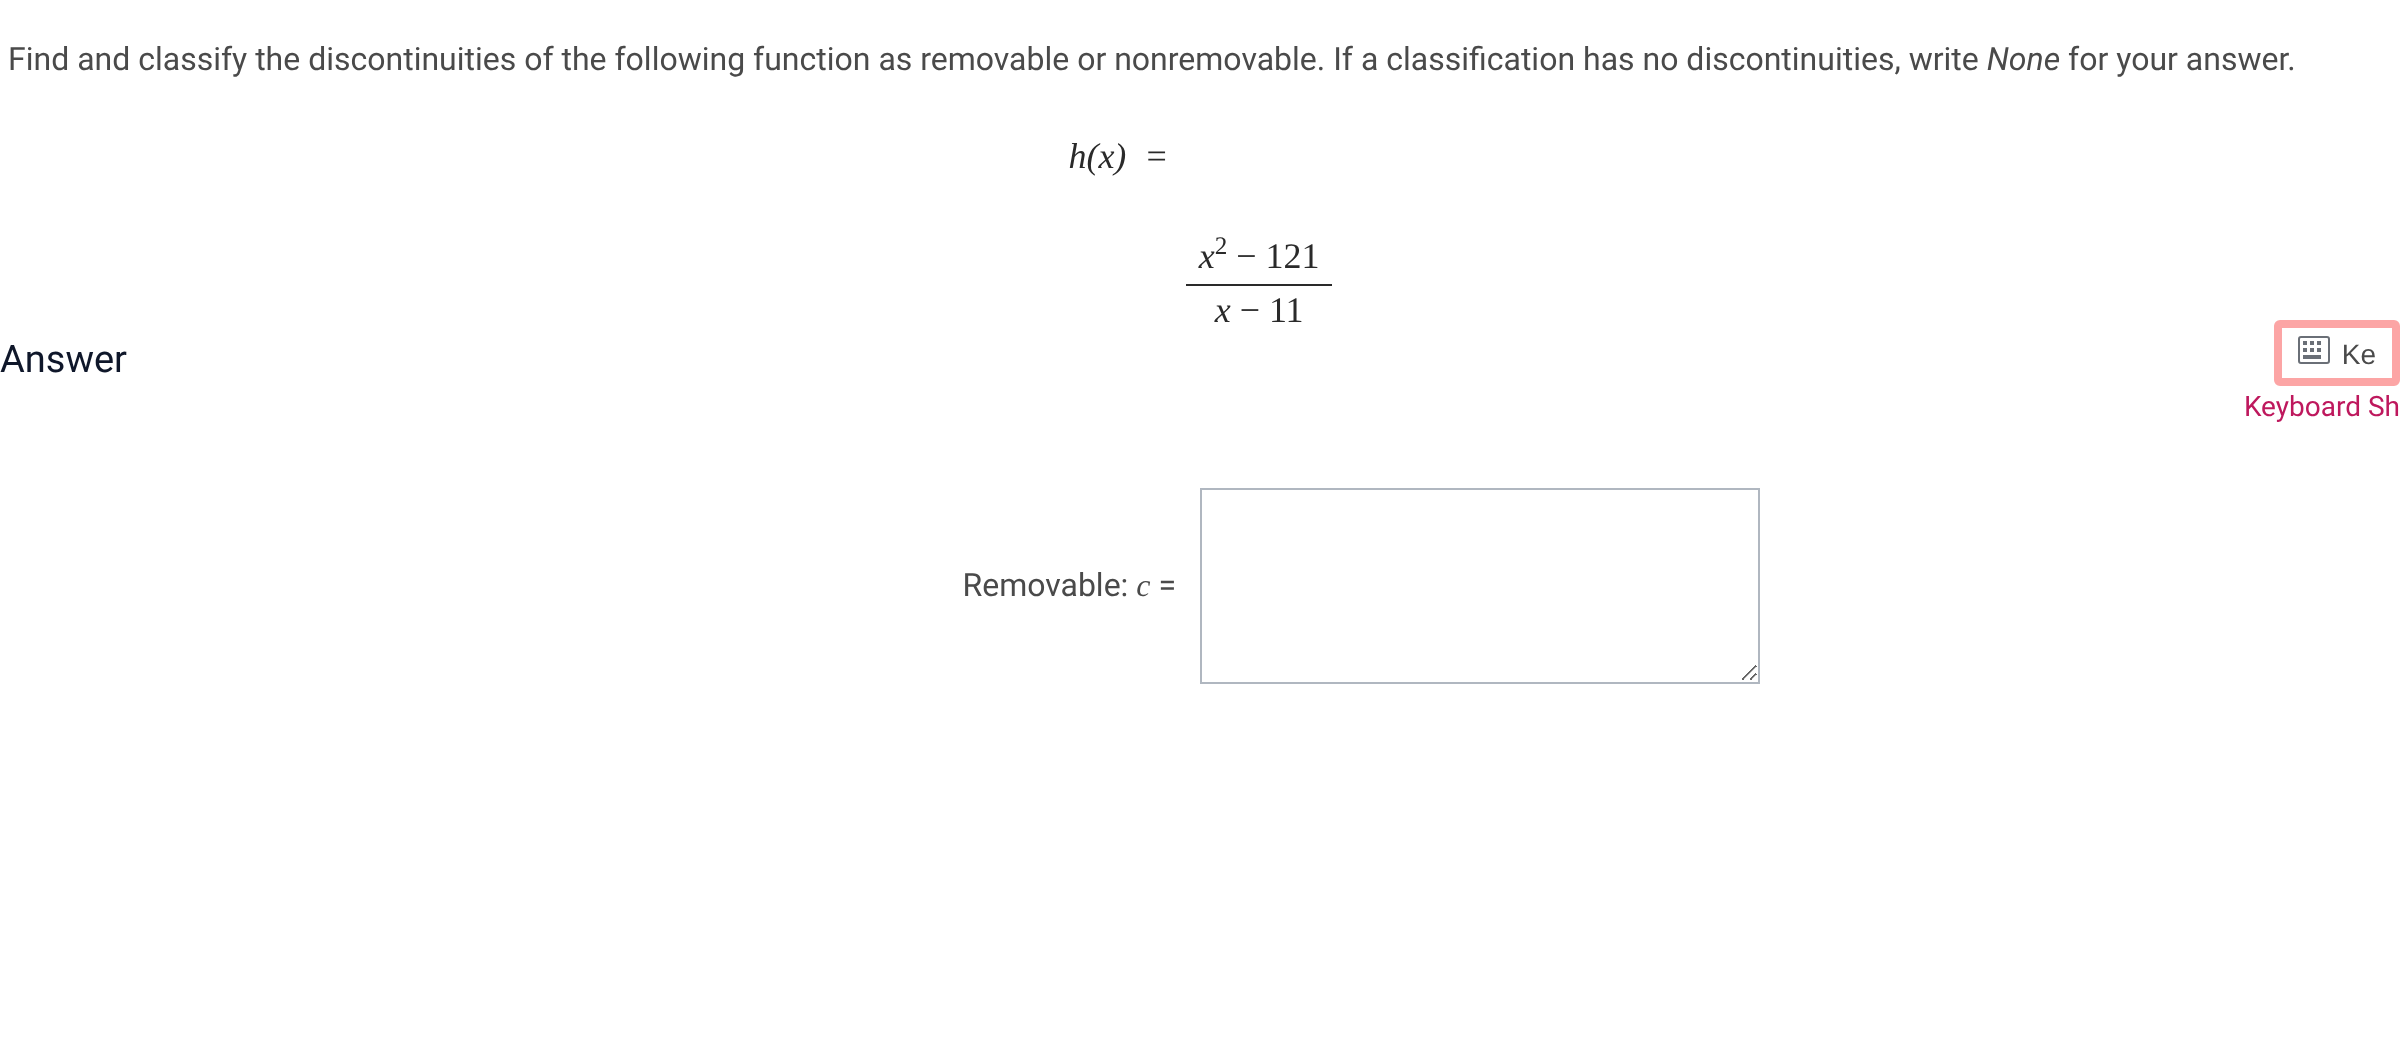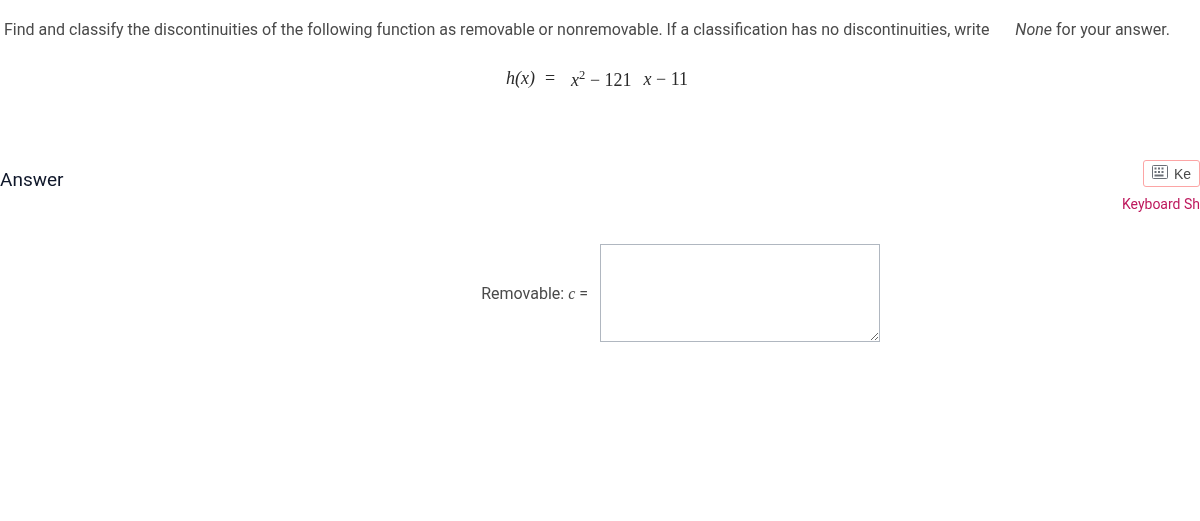--- a/index.html
+++ b/index.html
@@ -13,40 +13,40 @@
     position: relative;
   }
   .question-text {
     font-size: 16px;
     color: #4a4a4a;
     padding: 18px 0 0 4px;
     line-height: 1.5;
   }
   .question-text .italic {
     font-style: italic;
-    margin-left: 22px;
   }
   .equation-block {
     text-align: center;
     margin: 26px 0 0 0;
     font-family: "Times New Roman", Times, serif;
     font-size: 18px;
     color: #2a2a2a;
   }
   .eq-wrap {
     display: inline-flex;
     align-items: flex-start;
     gap: 10px;
   }
   .eq-lhs { font-style: italic; }
   .frac {
     display: inline-flex;
-    flex-direction: row;
+    flex-direction: column;
     align-items: center;
     line-height: 1.2;
+    margin-top: 48px;
   }
   .frac .num, .frac .den {
     padding: 0 6px;
     white-space: nowrap;
   }
   .frac .bar {
     width: 100%;
     border-top: 1px solid #2a2a2a;
     margin: 2px 0;
   }
@@ -59,21 +59,21 @@
     font-size: 19px;
     color: #0f172a;
   }
   .ke-btn {
     position: absolute;
     right: 0;
     top: 160px;
     display: flex;
     align-items: center;
     gap: 6px;
-    border: 1px solid #fca5a5;
+    border: 4px solid #fca5a5;
     border-radius: 3px;
     padding: 4px 8px;
     background: #fff;
     font-size: 14px;
     color: #4a4a4a;
     cursor: pointer;
   }
   .ke-btn svg { width: 16px; height: 14px; }
   .kb-link {
     position: absolute;

